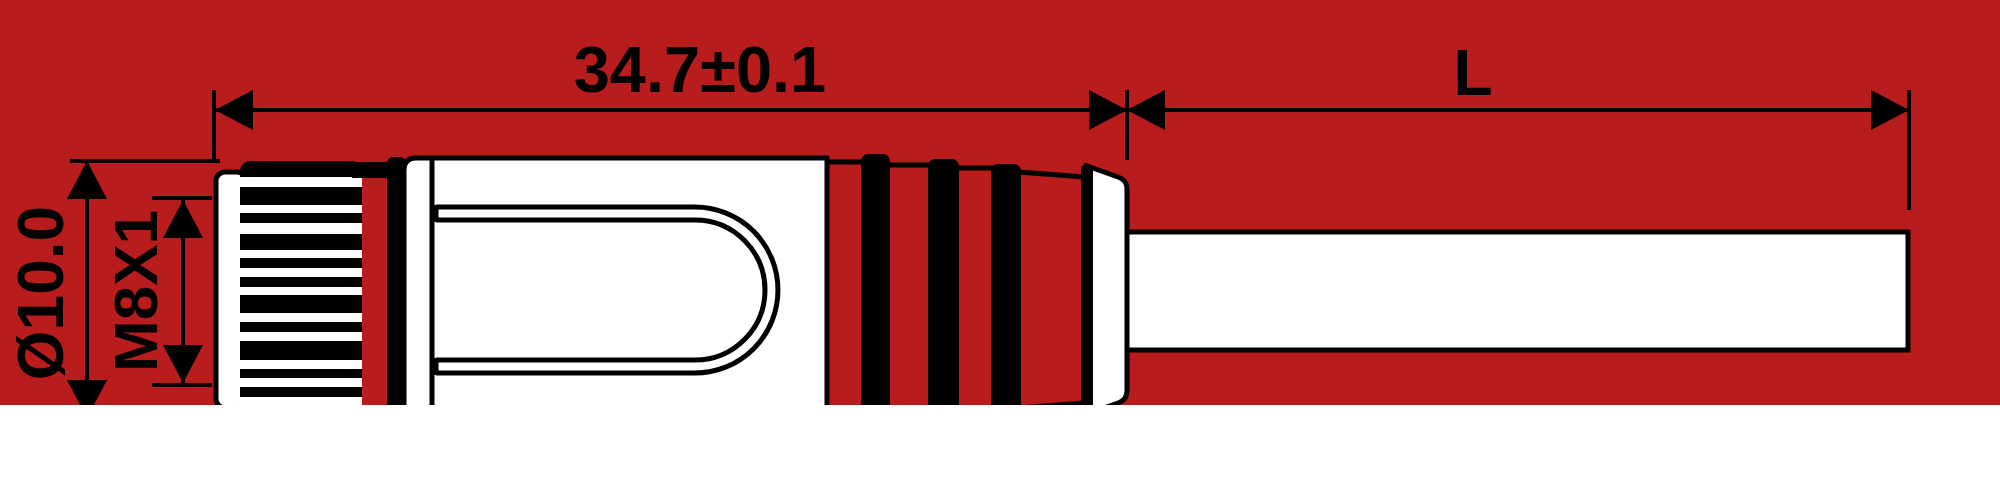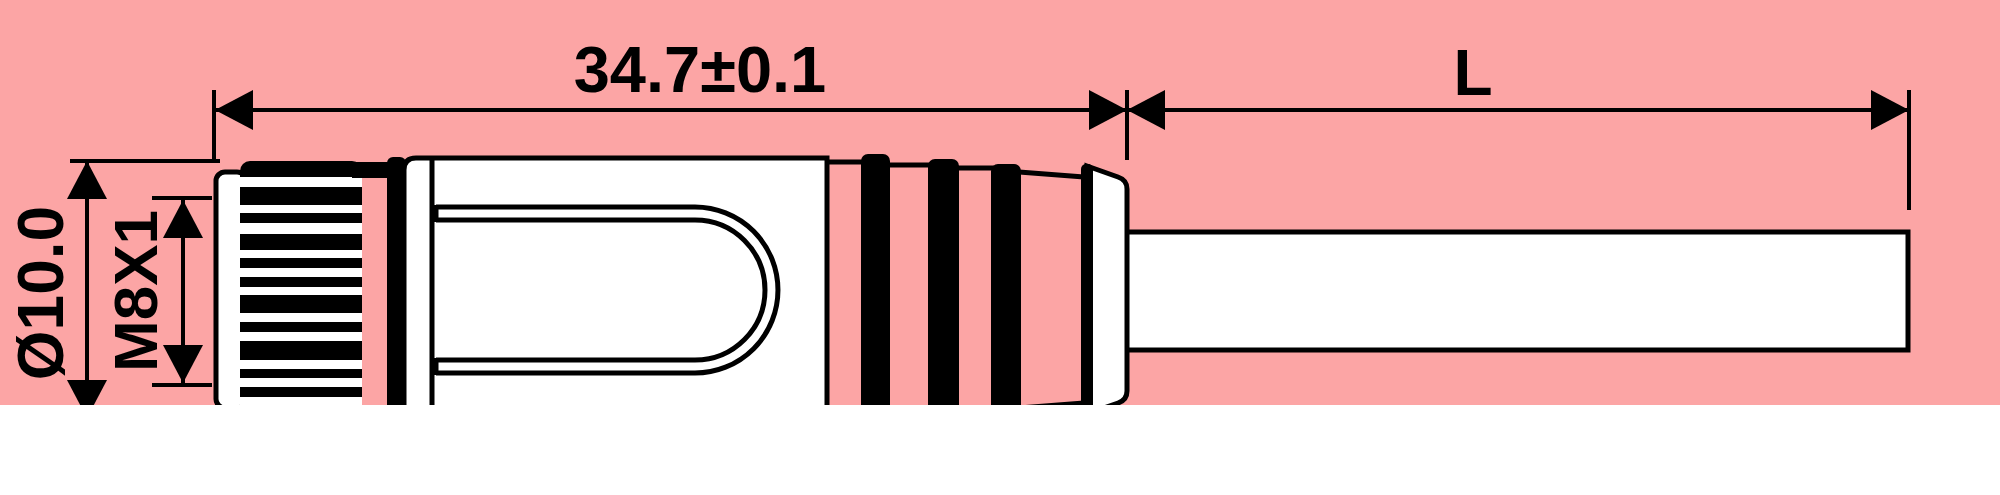--- a/index.html
+++ b/index.html
@@ -1,16 +1,16 @@
 <!DOCTYPE html>
 <html><head>
 <meta charset="utf-8">
 <style>
   html,body{margin:0;padding:0;background:#fff;}
-  .page{width:2000px;height:405px;background:#fca5a5;position:relative;overflow:hidden;}
+  .page{width:2000px;height:405px;background:#b91c1c;position:relative;overflow:hidden;}
   svg{display:block;}
   text{font-family:"Liberation Sans",sans-serif;font-weight:bold;fill:#000;}
 </style>
 </head>
 <body>
 
 <div class="page">
 <svg width="2000" height="495" viewBox="0 0 2000 495">
 
   <g stroke-linecap="butt">

